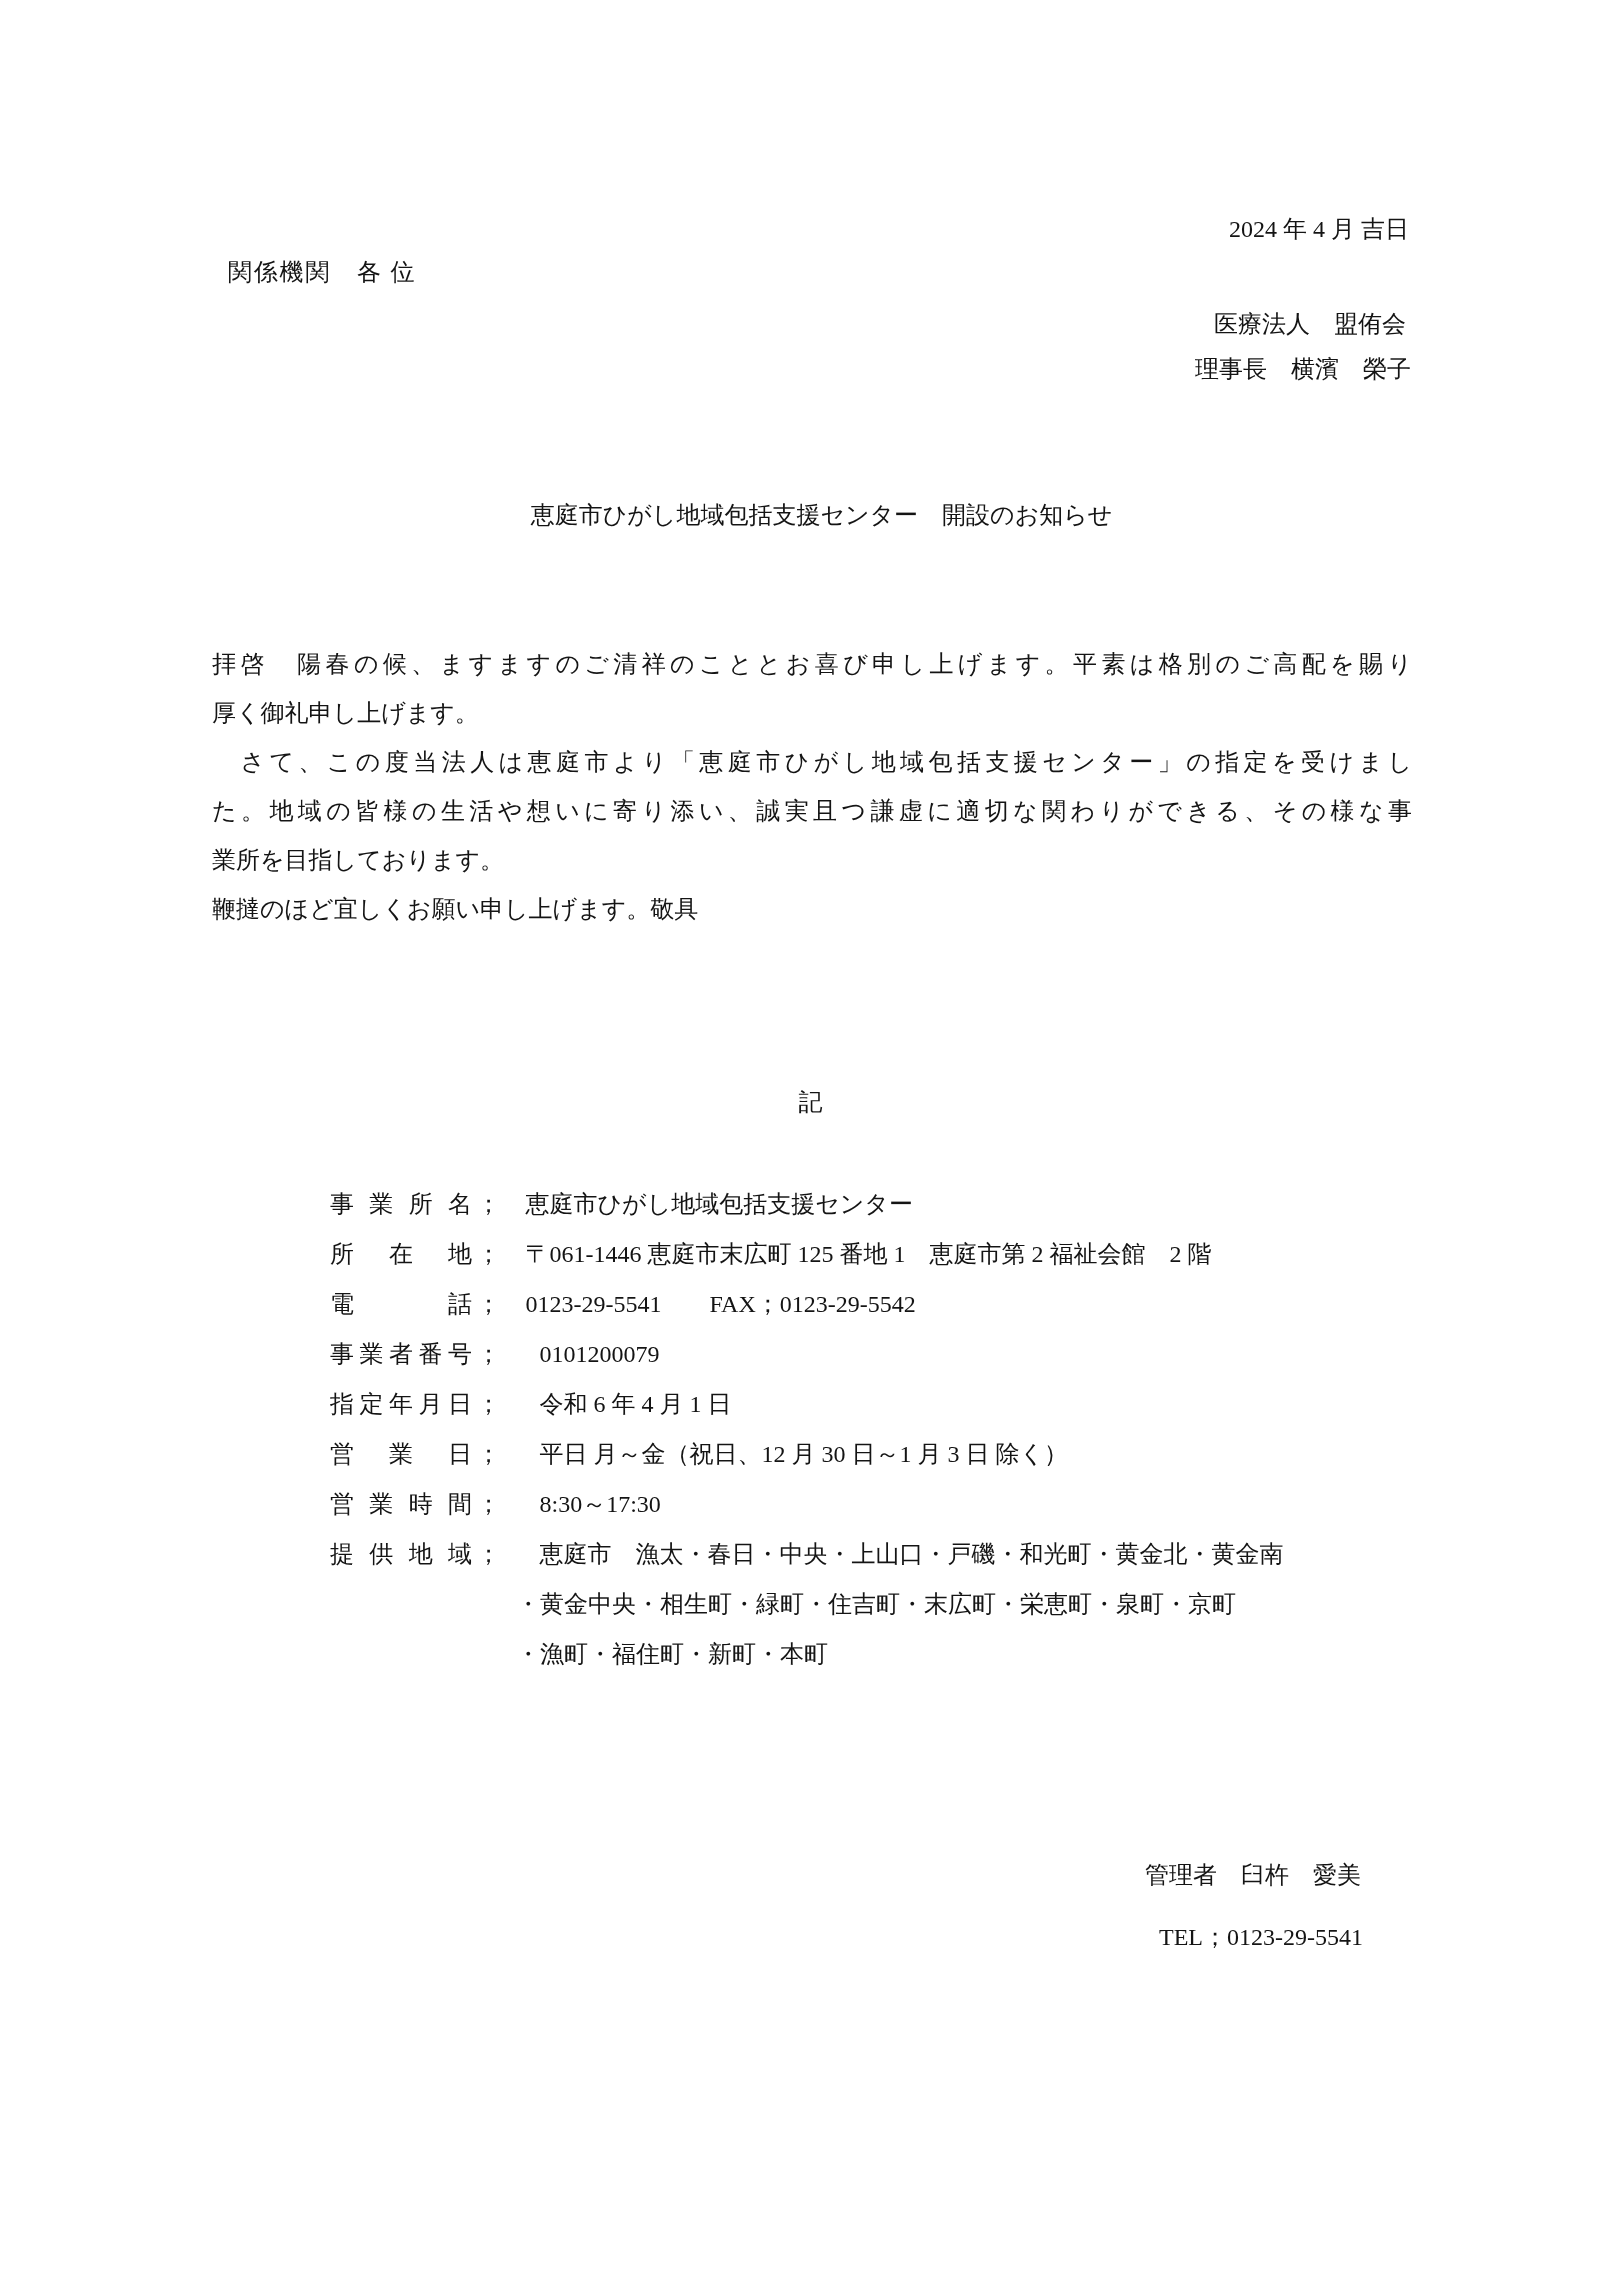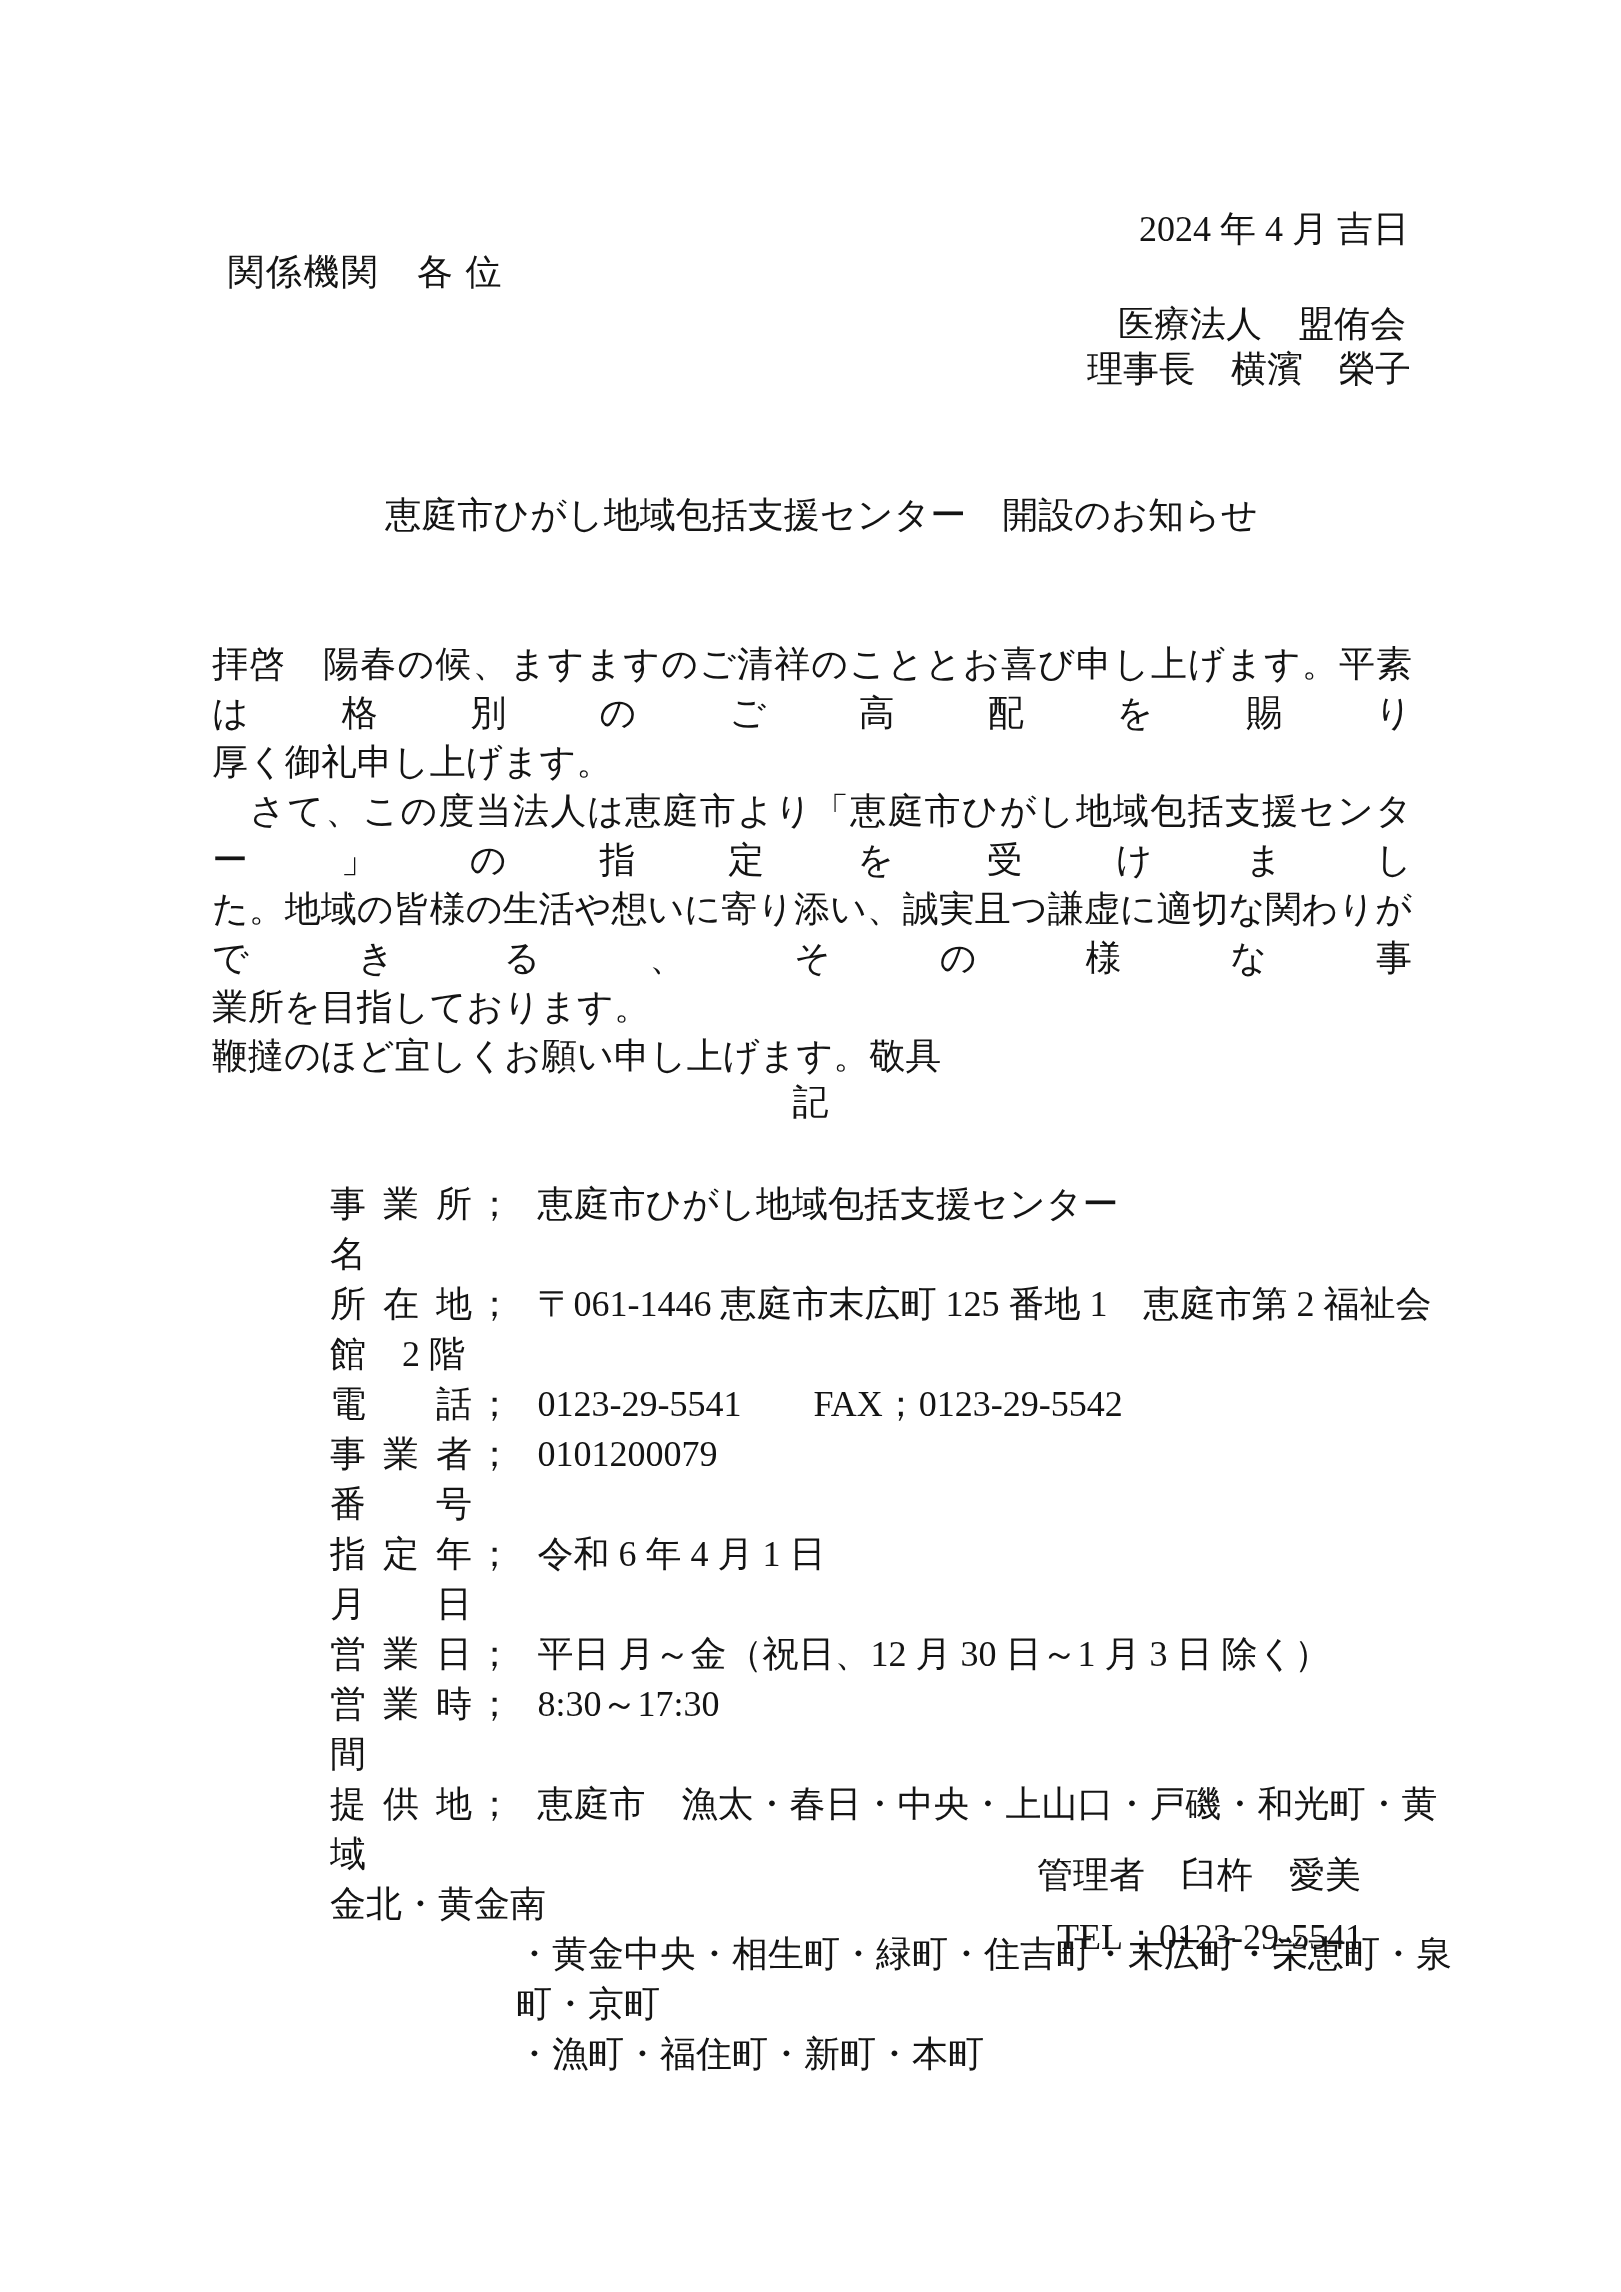--- a/index.html
+++ b/index.html
@@ -7,21 +7,21 @@
     padding: 0;
     background: #ffffff;
   }
   .page {
     position: relative;
     width: 1621px;
     height: 2293px;
     background: #ffffff;
     color: #141414;
     font-family: "Liberation Serif", "DejaVu Serif", serif;
-    font-size: 36px;
+    font-size: 24px;
     overflow: hidden;
   }
   .abs { position: absolute; white-space: nowrap; line-height: 39px; }
 
   .date-line        { top: 210px;  right: 212px; }
   .recipient-line   { top: 253px;  left: 212px;  letter-spacing: 1.8px; margin-left: 16px; }
   .sender-org       { top: 305px;  right: 215px; }
   .sender-rep       { top: 350px;  right: 210px; }
 
   .doc-title {
@@ -56,21 +56,21 @@
   }
   .detail-label {
     display: inline-block;
     width: 142px;
     text-align: justify;
     text-align-last: justify;
     vertical-align: top;
   }
   .detail-sep   { margin-left: 4.5px; }
   .detail-value { margin-left: 25px; }
-  .detail-value.gap { margin-left: 25px; }
+  .detail-value.gap { margin-left: 39px; }
   .detail-cont  { padding-left: 186px; }
 
   .manager-line { top: 1856px; right: 260px; }
   .tel-line     { top: 1918px; right: 258px; }
 </style>
 </head>
 <body>
 
 <div class="page">
 

